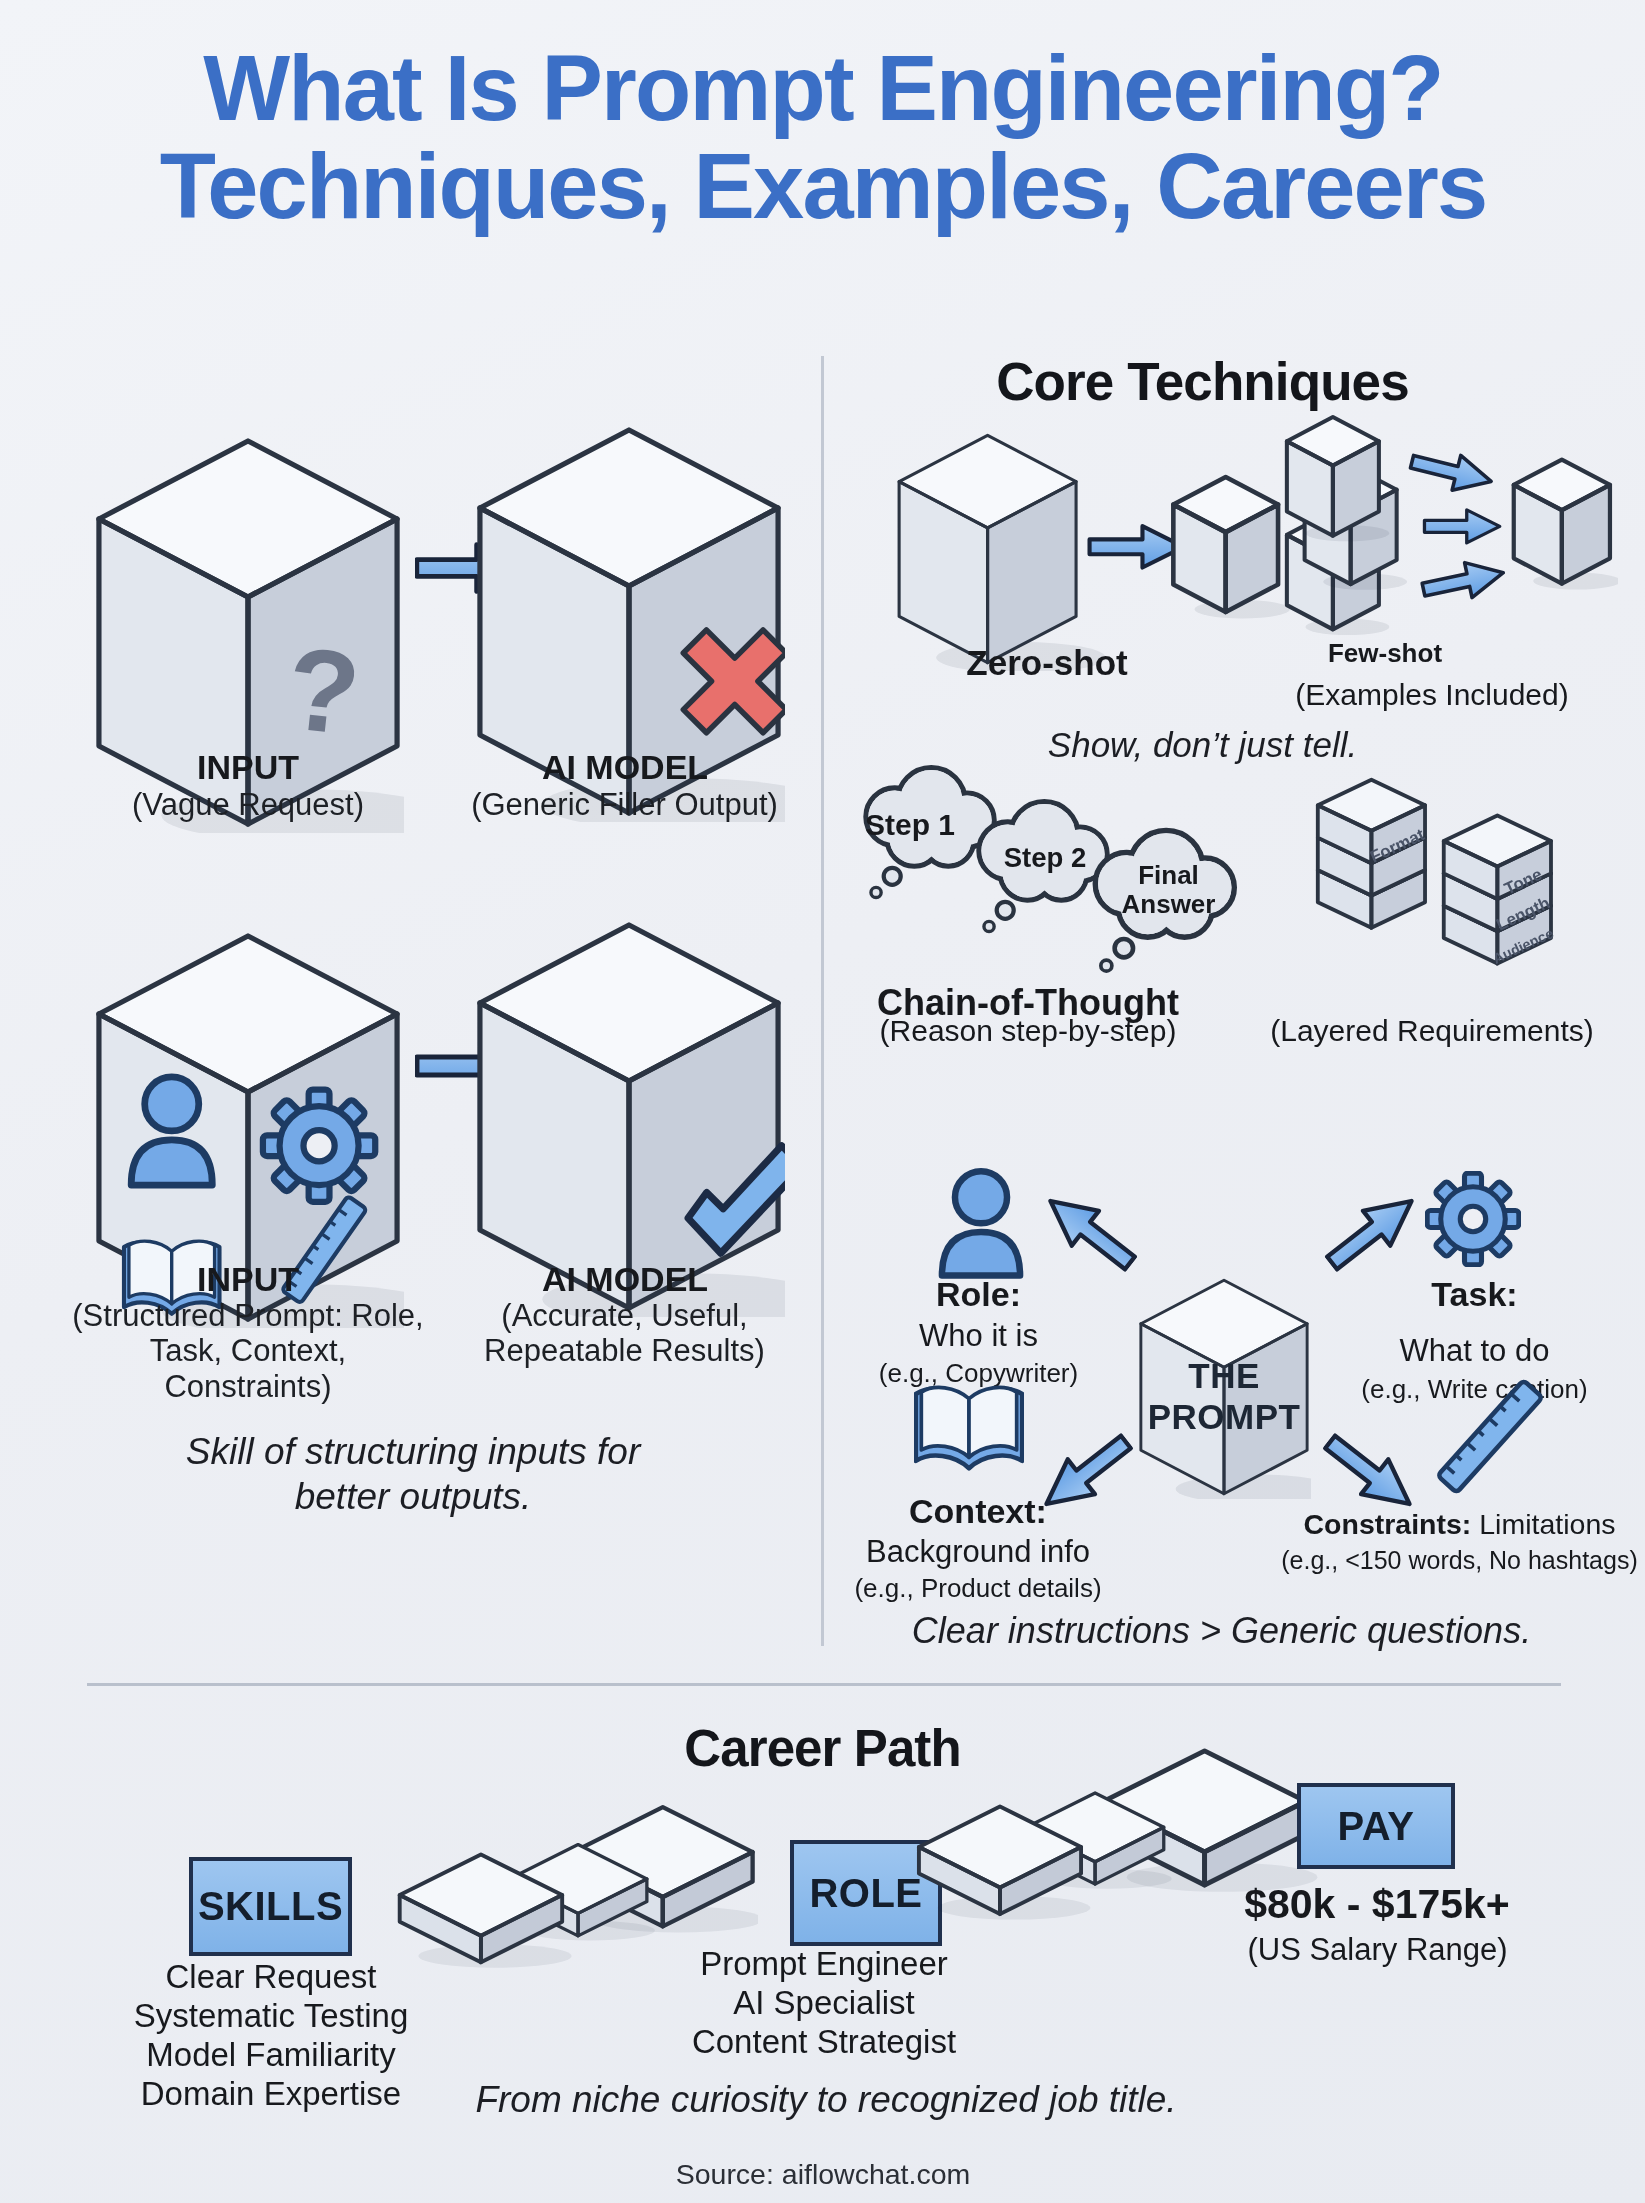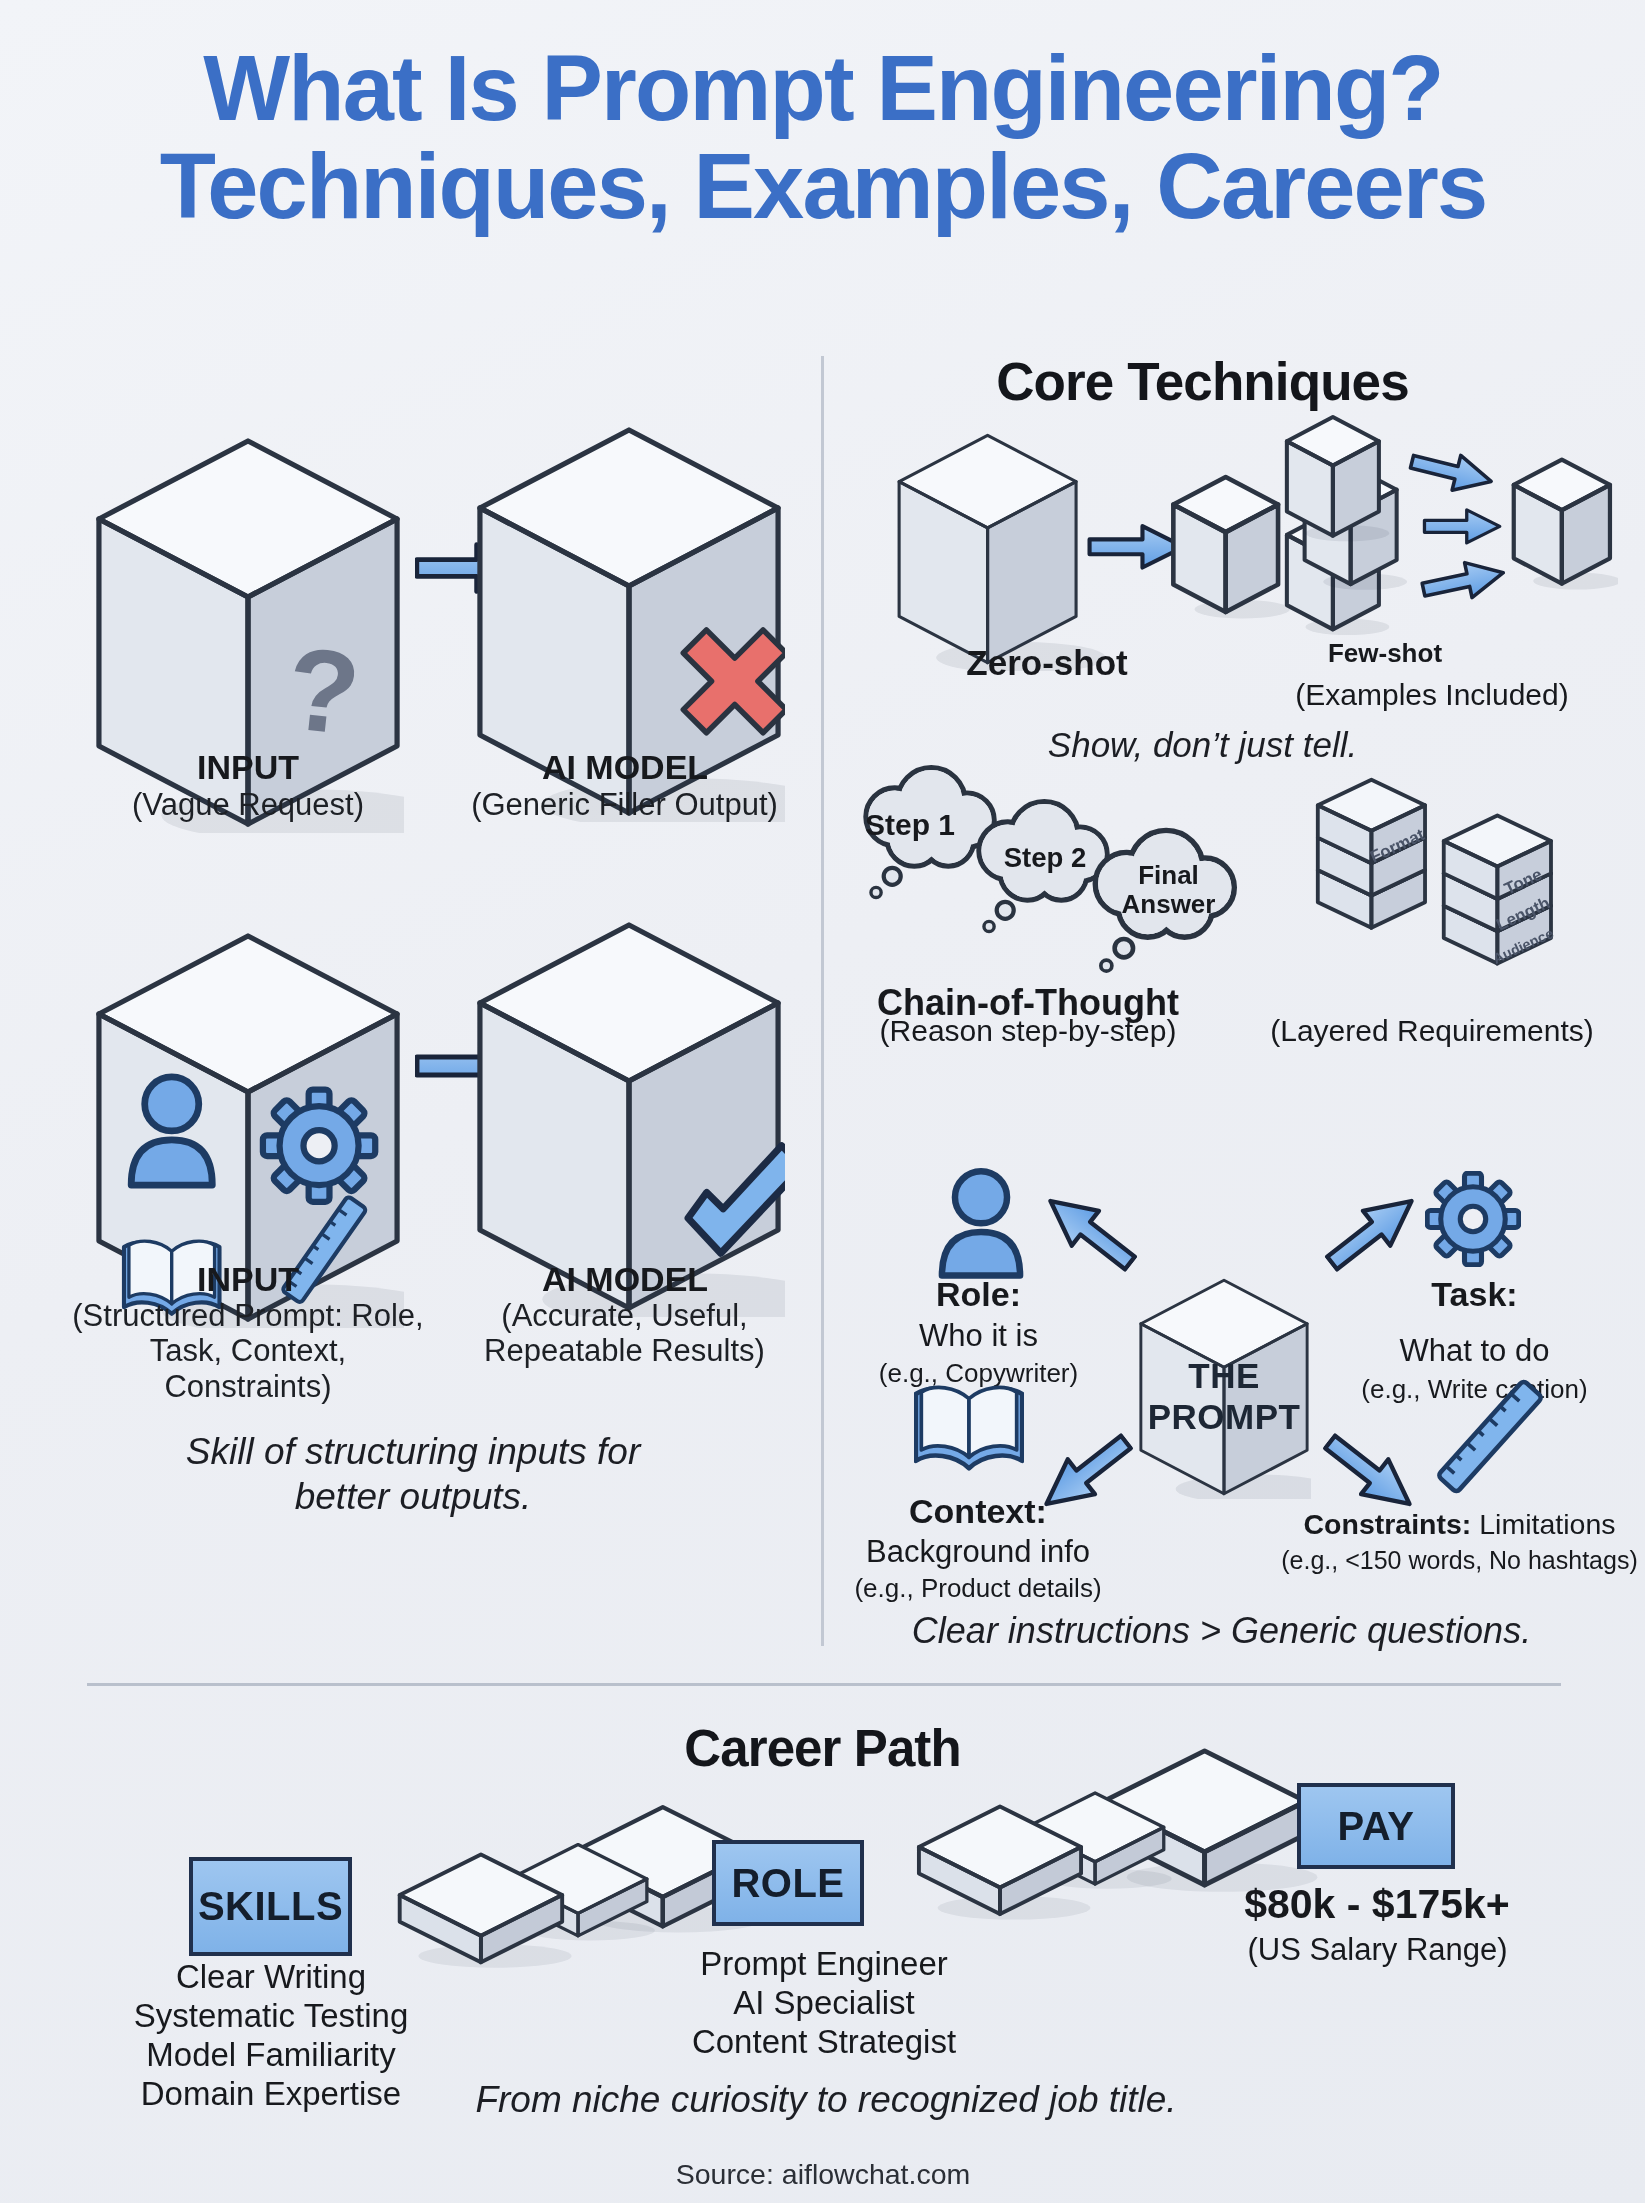--- a/index.html
+++ b/index.html
@@ -305,36 +305,36 @@
   <div class="bluebox" style="left:189px;top:1857px;width:163px;height:99px;">
     <span>SKILLS</span>
   </div>
 
   <svg class="abs" style="left:395px;top:1802px;" width="363" height="170" viewBox="0 0 395 185">
     <use href="#slab" transform="translate(188,0) scale(0.94)"></use>
     <use href="#slab" transform="translate(120,42) scale(0.72)"></use>
     <use href="#slab" transform="translate(0,52) scale(0.85)"></use>
   </svg>
 
-  <div class="bluebox" style="left:712px;top:1840px;width:152px;height:86px;">
+  <div class="bluebox" style="left:790px;top:1840px;width:152px;height:106px;">
     <span>ROLE</span>
   </div>
 
   <svg class="abs" style="left:914px;top:1745px;" width="404" height="188" viewBox="0 0 440 205">
     <use href="#slab" transform="translate(200,0) scale(1.06)"></use>
     <use href="#slab" transform="translate(118,48) scale(0.72)"></use>
     <use href="#slab" transform="translate(0,62) scale(0.85)"></use>
   </svg>
 
   <div class="bluebox" style="left:1297px;top:1783px;width:158px;height:86px;">
     <span>PAY</span>
   </div>
 
   <div class="txt center" style="left:37px;top:1958px;width:468px;font-size:33px;line-height:1.18;">
-    <div>Clear Writing</div>
+    <div>Clear Request</div>
     <div>Systematic Testing</div>
     <div>Model Familiarity</div>
     <div>Domain Expertise</div>
   </div>
 
   <div class="txt center" style="left:606px;top:1945px;width:436px;font-size:33px;line-height:1.18;">
     <div>Prompt Engineer</div>
     <div>AI Specialist</div>
     <div>Content Strategist</div>
   </div>

